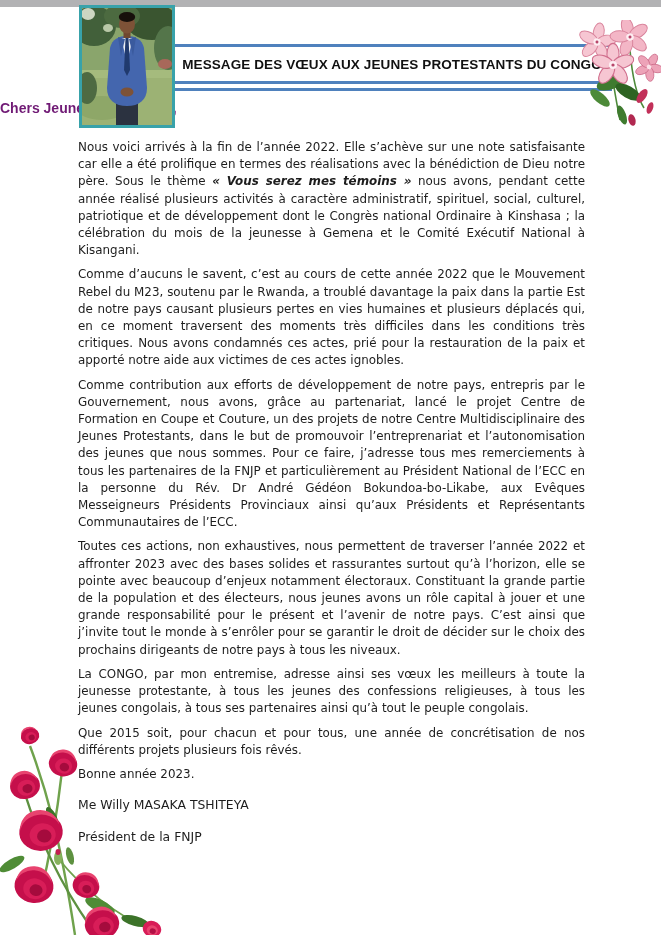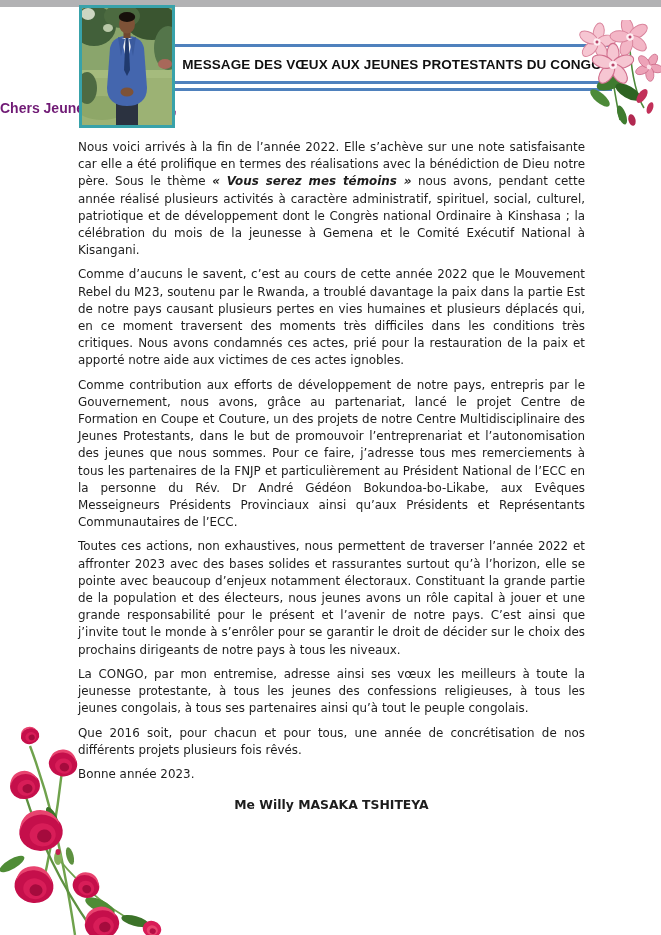--- a/index.html
+++ b/index.html
@@ -37,21 +37,21 @@
     z-index:2;
   }
 
   .letter {
     position:absolute; left:78px; top:130px; width:507px;
     font-size:11.9px; line-height:17.2px; text-align:justify; z-index:2;margin-top:9px;
   }
   .letter p { margin:0 0 7px 0; }
   .theme { font-weight:bold; font-style:italic; }
 
-  .sig { text-align:center; font-weight:bold; font-size:12.4px; }
+  .sig { font-weight:normal; font-size:12.4px; }
   .sig-name { margin-top:13px; }
   .sig-role  { margin-top:15px; }
 
   .roses { position:absolute; left:0; top:716px; width:262px; height:219px; z-index:1; }
 </style>
 </head>
 <body>
 
 <div class="page">
 
@@ -153,23 +153,24 @@
   </div>
 
   <div class="greeting">Chers Jeunes Protestants,</div>
 
   <div class="letter">
     <p><span>Nous voici arrivés à la fin de l’année 2022. Elle s’achève sur une note satisfaisante car elle a été prolifique en termes des réalisations avec la bénédiction de Dieu notre père. Sous le thème </span><span class="theme">« Vous serez mes témoins »</span><span> nous avons, pendant cette année réalisé plusieurs activités à caractère administratif, spirituel, social, culturel, patriotique et de développement dont le Congrès national Ordinaire à Kinshasa ; la célébration du mois de la jeunesse à Gemena et le Comité Exécutif National à Kisangani.</span></p>
     <p>Comme d’aucuns le savent, c’est au cours de cette année 2022 que le Mouvement Rebel du M23, soutenu par le Rwanda, a troublé davantage la paix dans la partie Est de notre pays causant plusieurs pertes en vies humaines et plusieurs déplacés qui, en ce moment traversent des moments très difficiles dans les conditions très critiques. Nous avons condamnés ces actes, prié pour la restauration de la paix et apporté notre aide aux victimes de ces actes ignobles.</p>
     <p>Comme contribution aux efforts de développement de notre pays, entrepris par le Gouvernement, nous avons, grâce au partenariat, lancé le projet Centre de Formation en Coupe et Couture, un des projets de notre Centre Multidisciplinaire des Jeunes Protestants, dans le but de promouvoir l’entreprenariat et l’autonomisation des jeunes que nous sommes. Pour ce faire, j’adresse tous mes remerciements à tous les partenaires de la FNJP et particulièrement au Président National de l’ECC en la personne du Rév. Dr André Gédéon Bokundoa-bo-Likabe, aux Evêques Messeigneurs Présidents Provinciaux ainsi qu’aux Présidents et Représentants Communautaires de l’ECC.</p>
     <p>Toutes ces actions, non exhaustives, nous permettent de traverser l’année 2022 et affronter 2023 avec des bases solides et rassurantes surtout qu’à l’horizon, elle se pointe avec beaucoup d’enjeux notamment électoraux. Constituant la grande partie de la population et des électeurs, nous jeunes avons un rôle capital à jouer et une grande responsabilité pour le présent et l’avenir de notre pays. C’est ainsi que j’invite tout le monde à s’enrôler pour se garantir le droit de décider sur le choix des prochains dirigeants de notre pays à tous les niveaux.</p>
     <p>La CONGO, par mon entremise, adresse ainsi ses vœux les meilleurs à toute la jeunesse protestante, à tous les jeunes des confessions religieuses, à tous les jeunes congolais, à tous ses partenaires ainsi qu’à tout le peuple congolais.</p>
-    <p>Que 2016 soit, pour chacun et pour tous, une année de concrétisation de nos différents projets plusieurs fois rêvés.</p>
+    <p>Que 2015 soit, pour chacun et pour tous, une année de concrétisation de nos différents projets plusieurs fois rêvés.</p>
     <p>Bonne année 2023.</p>
     <div class="sig sig-name">Me Willy MASAKA TSHITEYA</div>
+    <div class="sig sig-role">Président de la FNJP</div>
   </div>
 
   <div class="roses">
     <svg width="262" height="219" viewBox="0 0 262 219">
       <g stroke="#6fa24c" stroke-width="2.4" fill="none">
         <path d="M30,30 C45,70 60,120 75,219"></path>
         <path d="M62,55 C58,90 50,140 40,180"></path>
         <path d="M24,75 C35,110 55,160 90,210" stroke="#5d9140"></path>
         <path d="M58,142 C80,170 110,195 150,214" stroke-width="1.8"></path>
       </g>

